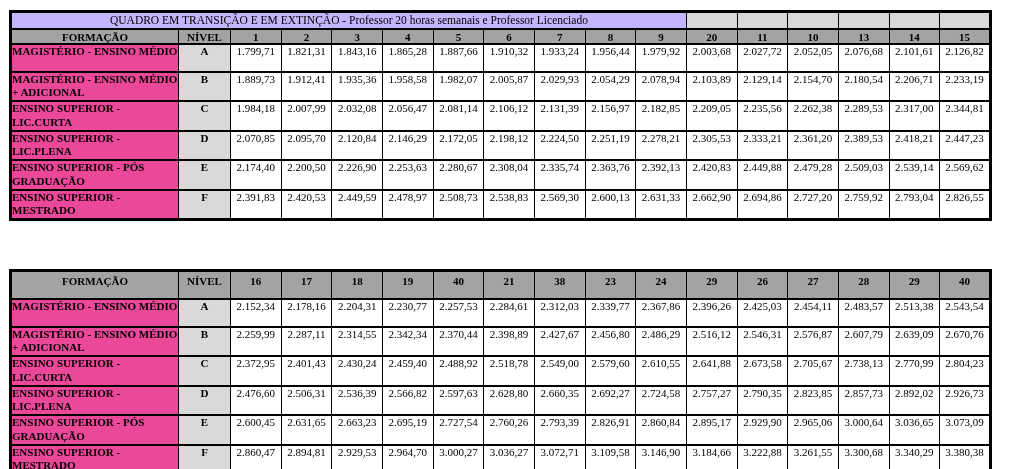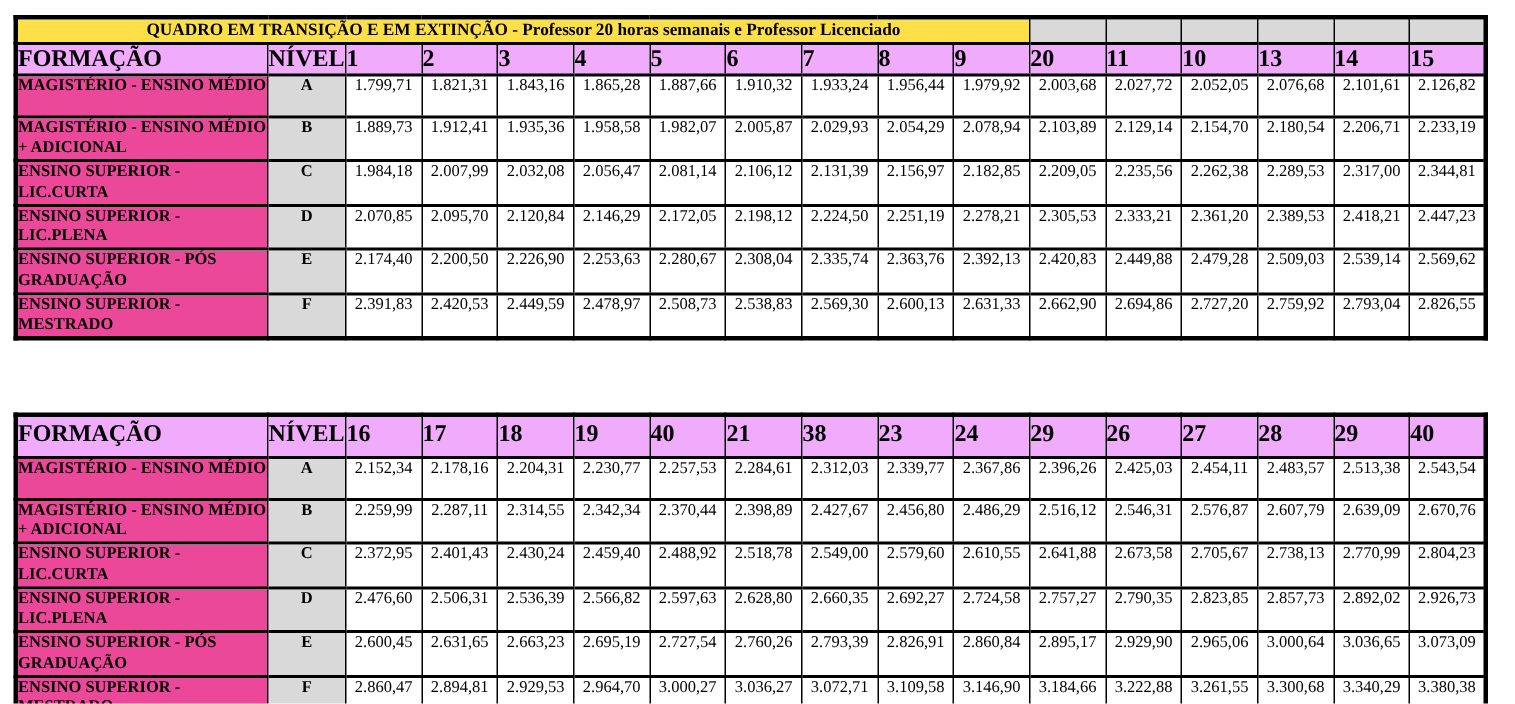--- a/index.html
+++ b/index.html
@@ -22,34 +22,34 @@
     border-bottom-width: 2px;
     padding: 0;
     overflow: hidden;
     color: #000;
   }
   col.c-form  { width: 168px; }
   col.c-nivel { width: 52px; }
 
   tr.title-row { height: 17px; }
   th.title-cell {
-    background: #fde047;
-    font-weight: bold;
+    background: #c4b5fd;
+    font-weight: normal;
     font-size: 11.5px;
     text-align: center;
     vertical-align: middle;
     white-space: nowrap;
   }
   th.title-spacer { background: #d9d9d9; }
 
   tr.header-row th {
-    background: #f0abfc;
+    background: #a3a3a3;
     font-weight: bold;
-    font-size: 16px;
-    text-align: left;
+    font-size: 11px;
+    text-align: center;
     vertical-align: top;
     padding-top: 1px;
   }
   #t1 tr.header-row { height: 15px; }
   #t2 tr.header-row { height: 28px; }
   #t2 tr.header-row th { padding-top: 3px; }
 
   tr.data-row { height: 28px; }
   td.cell-label {
     background: #ec4899;

